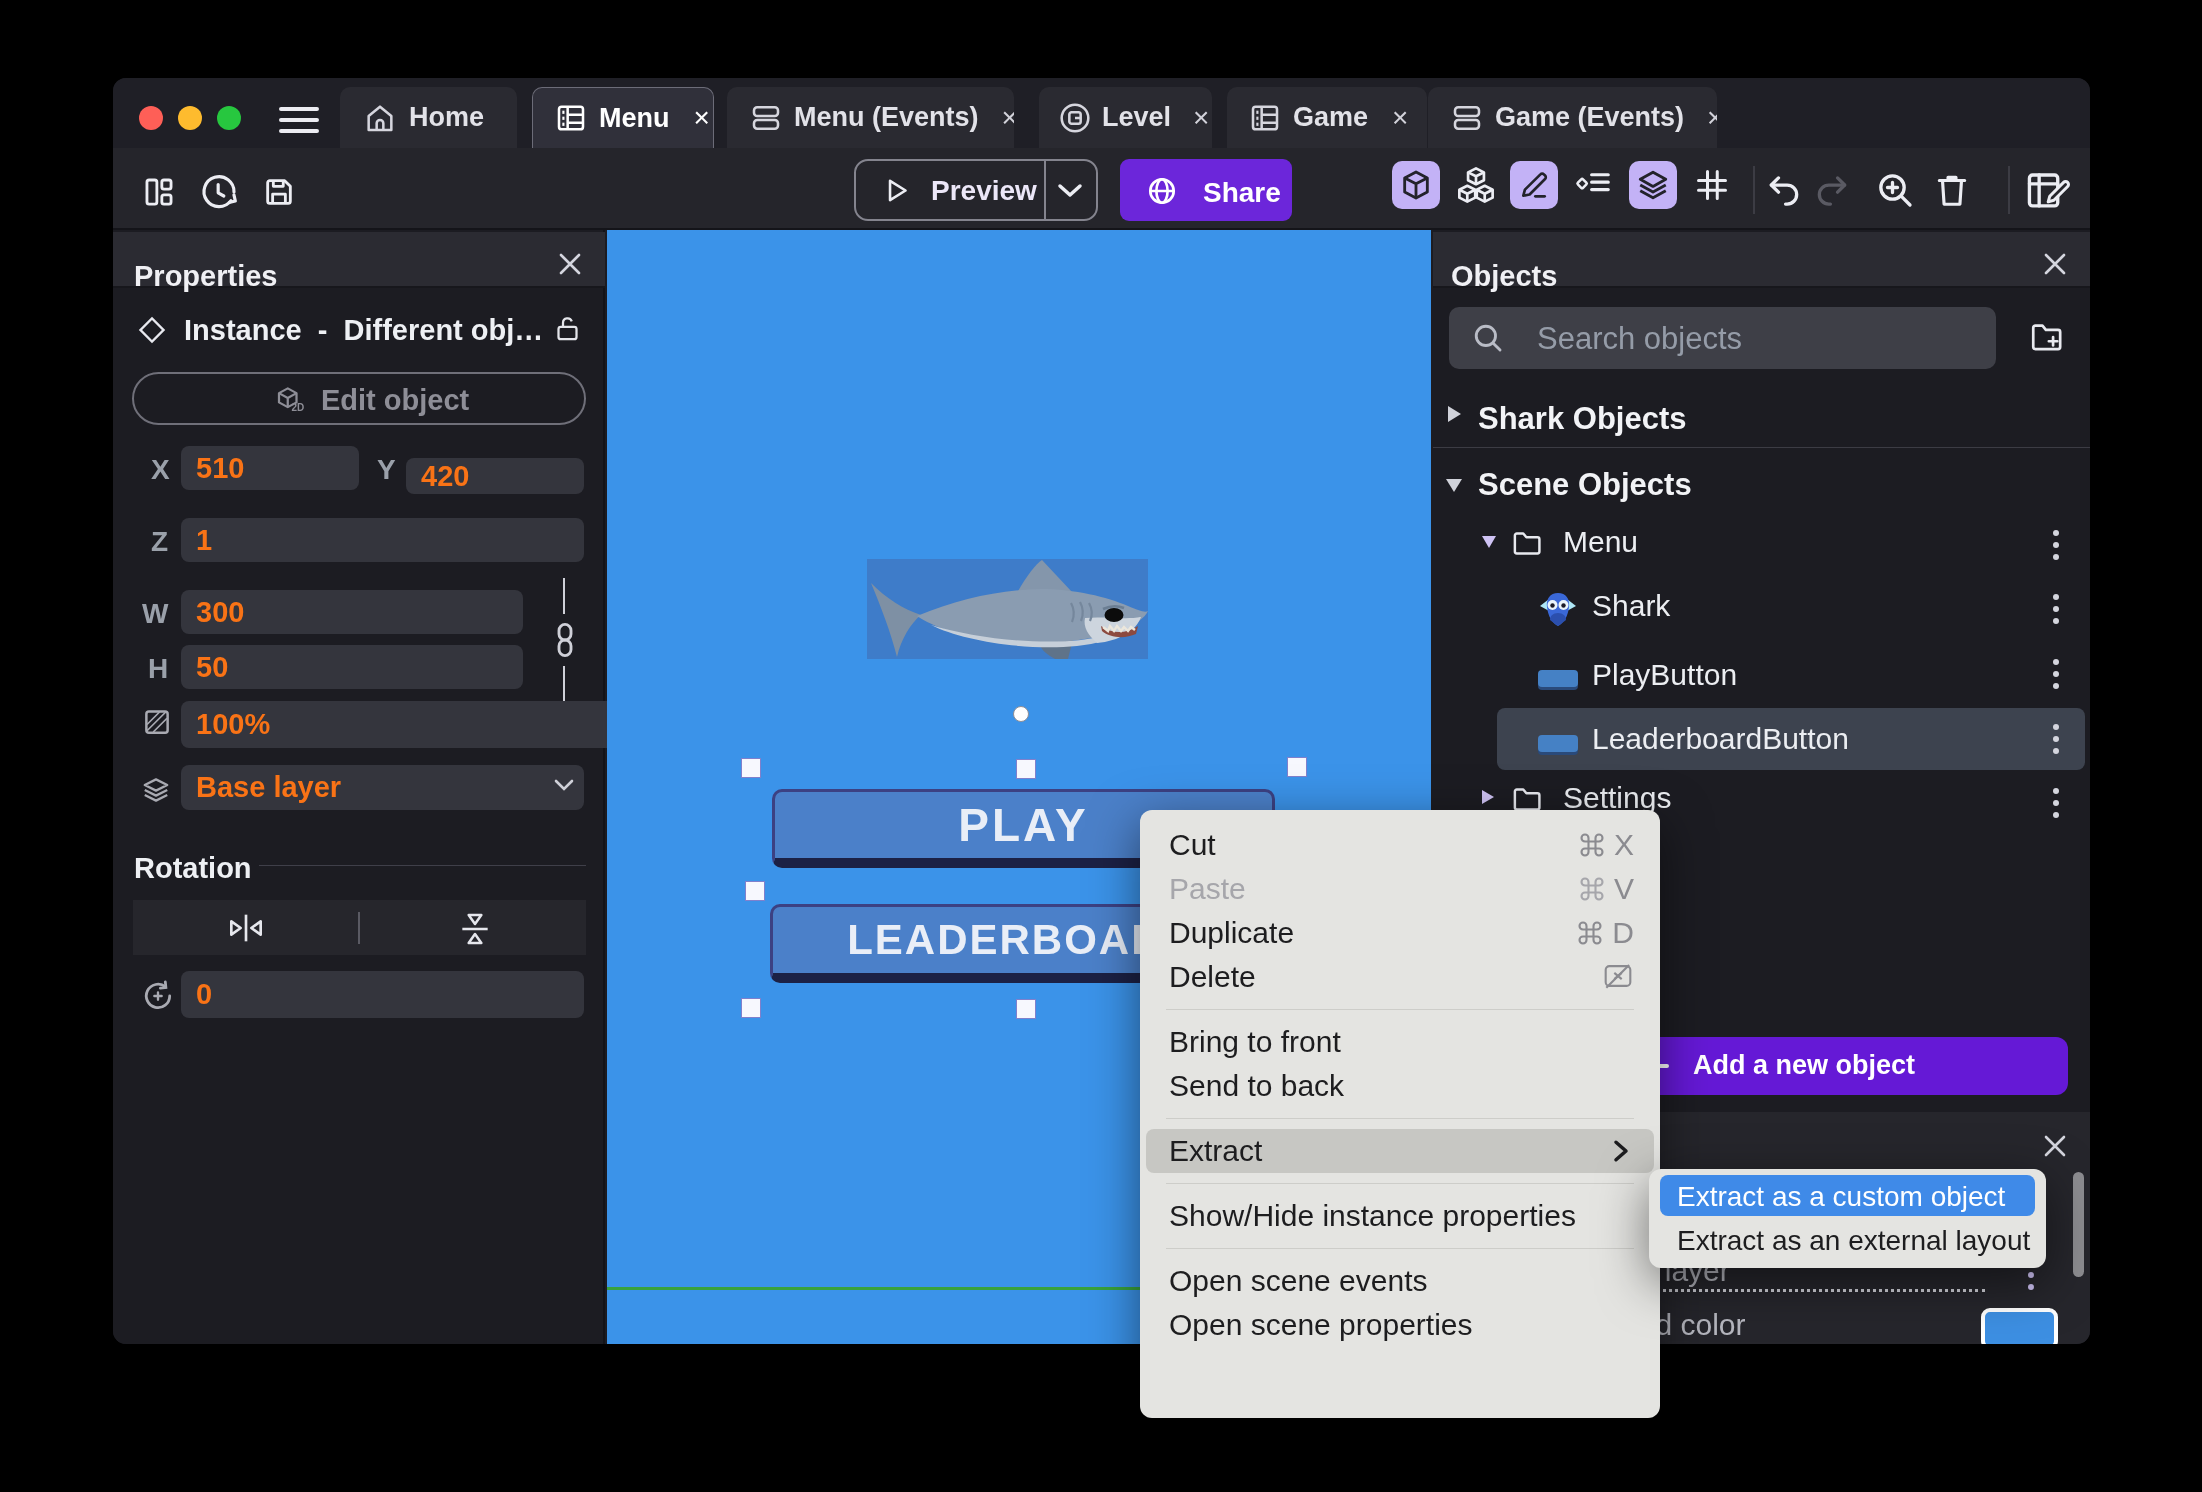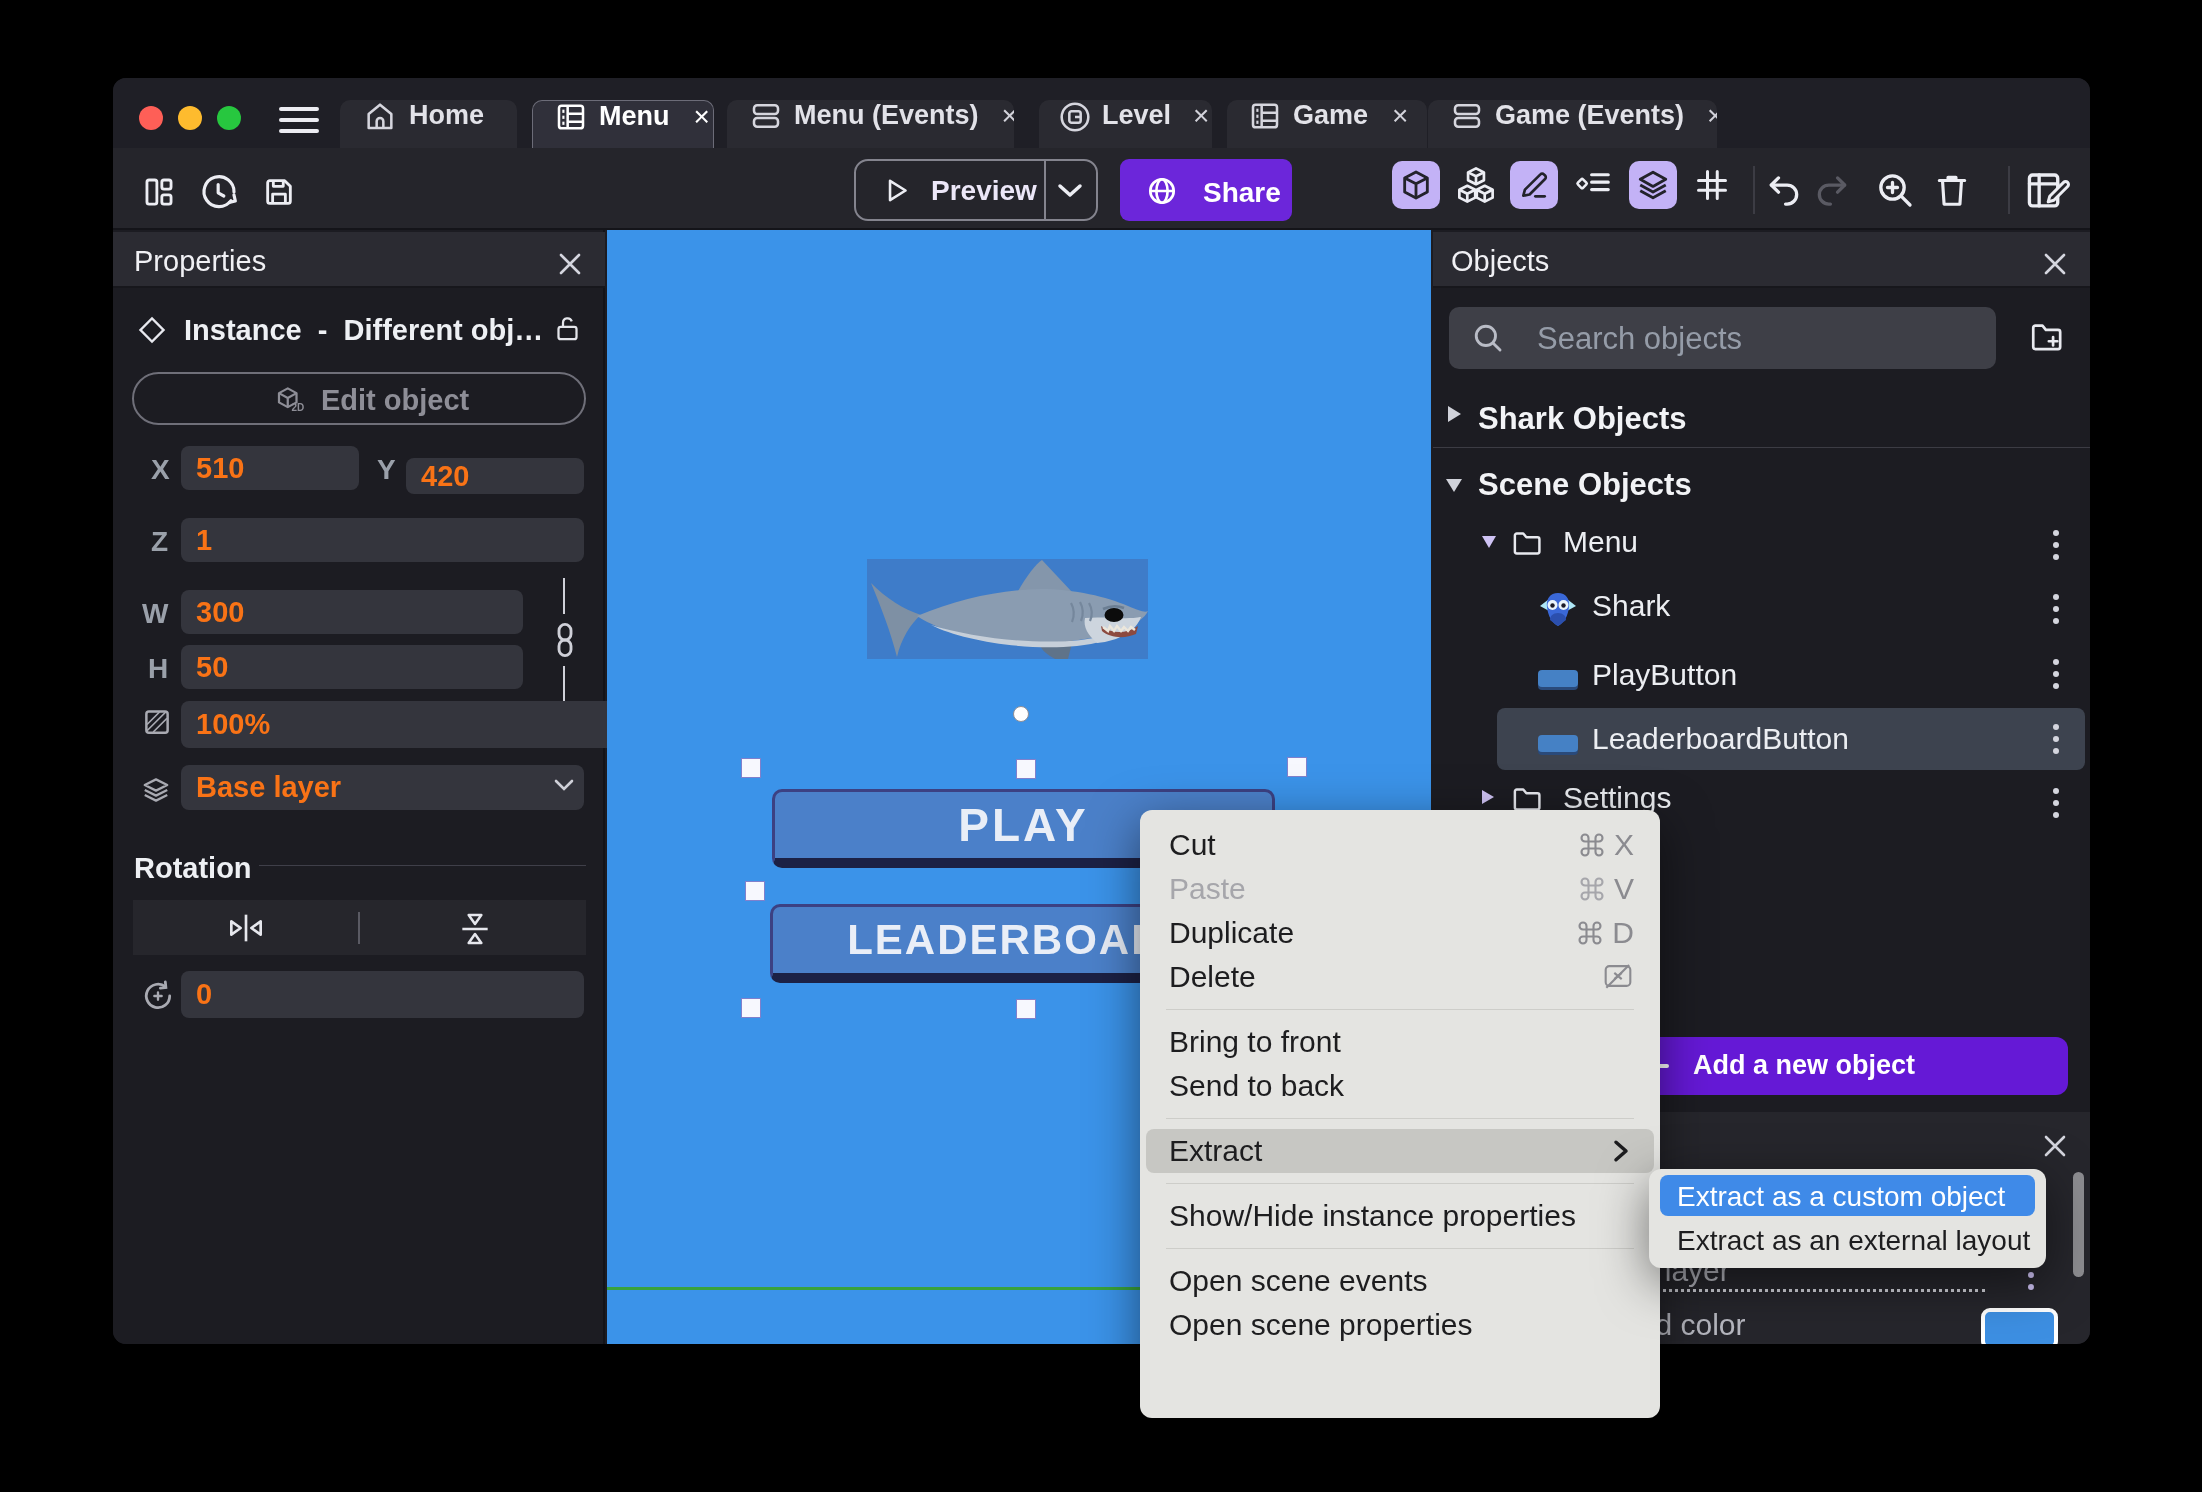--- a/index.html
+++ b/index.html
@@ -2,30 +2,30 @@
 <html><head>
 <meta charset="utf-8">
 <style>
 * { margin:0; padding:0; box-sizing:border-box; }
 html,body { width:2202px; height:1492px; background:#000; overflow:hidden; }
 body { font-family:"Liberation Sans", sans-serif; position:relative; }
 .abs { position:absolute; }
 .win { position:absolute; left:113px; top:78px; width:1977px; height:1266px; background:#1c1c22; border-radius:13px; overflow:hidden; }
 .tabbar { position:absolute; left:0; top:0; width:1977px; height:70px; background:#1f1f26; }
 .dot { position:absolute; top:28px; width:24px; height:24px; border-radius:50%; }
-.tab { position:absolute; top:22px; height:61px; background:#2a2a31; border-radius:10px 10px 0 0; display:flex; align-items:flex-start; color:#e2e2e8; font-size:27px; font-weight:600; white-space:nowrap; overflow:hidden; }
+.tab { position:absolute; top:9px; height:61px; background:#2a2a31; border-radius:10px 10px 0 0; display:flex; align-items:center; color:#e2e2e8; font-size:27px; font-weight:600; white-space:nowrap; overflow:hidden; }
 .tab.active { background:#30303a; color:#fff; border:1.5px solid #6c6c78; border-bottom:none; }
 .tab svg { flex:0 0 auto; }
 .tabx { font-size:28px; color:#d2d2da; font-weight:400; margin-left:12px; }
 .toolbar { position:absolute; left:0; top:70px; width:1977px; height:82px; background:#25252b; border-bottom:2px solid #141419; }
 .ibtn { position:absolute; display:flex; align-items:center; justify-content:center; }
 .pill { position:absolute; background:#c3b2f6; border-radius:10px; display:flex; align-items:center; justify-content:center; }
 .lpanel { position:absolute; left:0; top:152px; width:492px; height:1114px; background:#1c1c22; border-right:2px solid #131318; }
 .phead { position:absolute; background:#2b2b32; }
-.ptitle { font-size:29px; font-weight:400; color:#f0f0f4; }
+.ptitle { font-size:29px; font-weight:700; color:#f0f0f4;margin-top:15px; }
 .inp { position:absolute; background:#34353d; border-radius:8px; color:#f97316; font-size:29px; font-weight:600; display:flex; align-items:center; padding-left:15px; }
 .lbl { position:absolute; color:#9aa0aa; font-size:28px; font-weight:600; }
 .canvas { position:absolute; left:494px; top:152px; width:824px; height:1114px; background:#3b93e9; }
 .handle { position:absolute; width:20px; height:20px; background:#f7f8fe; border:1px solid #8080cc; }
 .gbtn { position:absolute; background:#4b80c9; border:3px solid #3c4183; border-bottom:10px solid #1c2145; border-radius:10px; display:flex; align-items:center; justify-content:center; color:#e9eef7; font-weight:700; }
 .rpanel { position:absolute; left:1320px; top:152px; width:657px; height:1114px; background:#1c1c22; }
 .row { position:absolute; display:flex; align-items:center; color:#eceef2; font-size:30px; }
 .kebab { position:absolute; width:6px; }
 .kebab i { display:block; width:6px; height:6px; border-radius:50%; background:#d4d5de; margin:0 0 6px 0; }
 .menu { position:absolute; background:#e4e4e1; border-radius:12px; box-shadow:0 14px 50px rgba(0,0,0,.5); z-index:50; }

